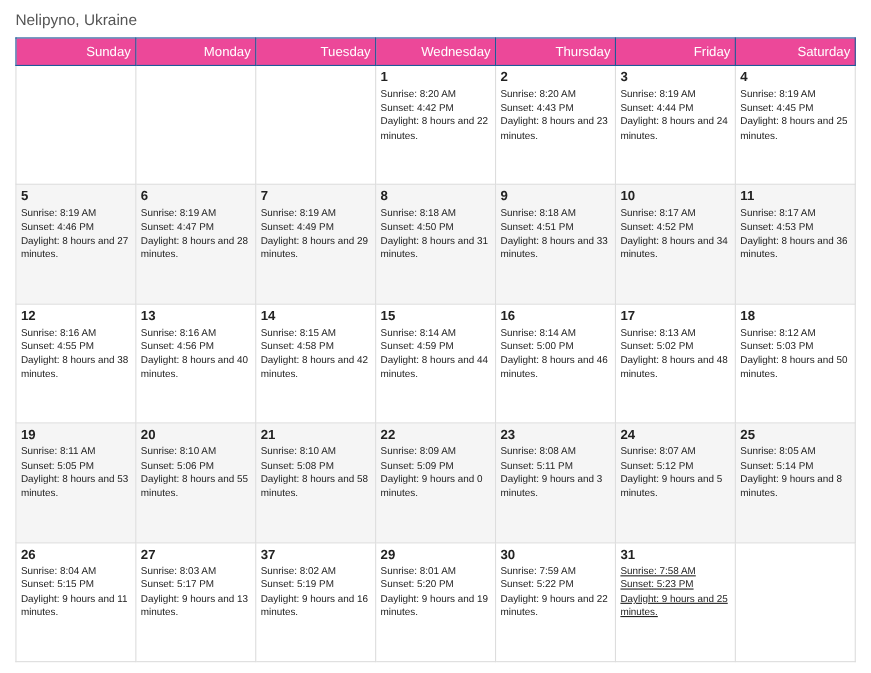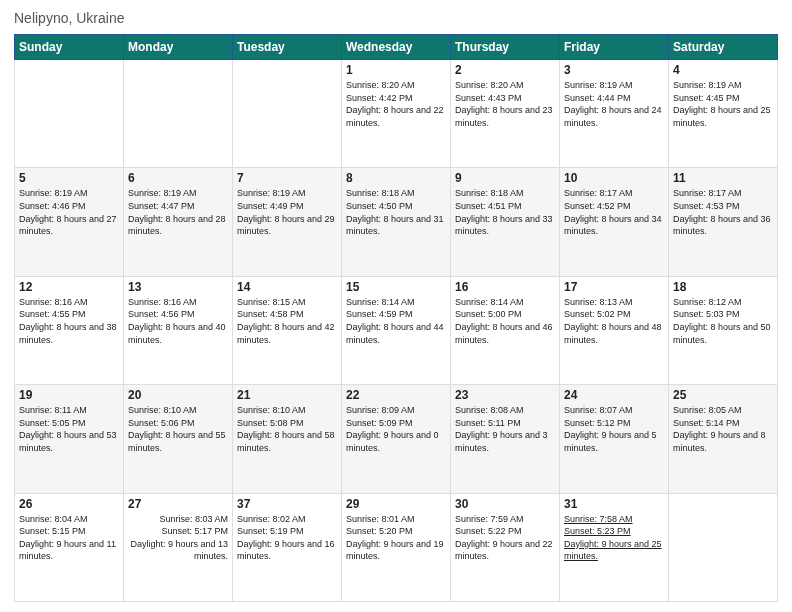--- a/index.html
+++ b/index.html
@@ -52,26 +52,26 @@
       color: #555;
     }
     .calendar {
       flex: 1;
       border: 1px solid #ccc;
       border-collapse: collapse;
       width: 100%;
       table-layout: fixed;
     }
     .calendar th {
-      background: #0f766e;
+      background: #ec4899;
       color: #fff;
       font-size: 12px;
-      font-weight: bold;
+      font-weight: normal;
       padding: 5px 4px;
-      text-align: left;
+      text-align: right;
       border: 1px solid #1e5a9a;
     }
     .calendar td {
       border: 1px solid #ddd;
       vertical-align: top;
       padding: 3px 4px;
       font-size: 9.5px;
       color: #222;
       height: 88px;
       background: #fff;
@@ -280,21 +280,21 @@
         </tr>
         <tr>
           <td>
             <span class="day-num">26</span>
             <div class="cell-text" style="white-space: pre-line;">Sunrise: 8:04 AM
 Sunset: 5:15 PM
 Daylight: 9 hours and 11 minutes.</div>
           </td>
           <td>
             <span class="day-num">27</span>
-            <div class="cell-text" style="white-space: pre-line; text-align: right;">Sunrise: 8:03 AM
+            <div class="cell-text" style="white-space: pre-line;">Sunrise: 8:03 AM
 Sunset: 5:17 PM
 Daylight: 9 hours and 13 minutes.</div>
           </td>
           <td>
             <span class="day-num">37</span>
             <div class="cell-text" style="white-space: pre-line;">Sunrise: 8:02 AM
 Sunset: 5:19 PM
 Daylight: 9 hours and 16 minutes.</div>
           </td>
           <td>

